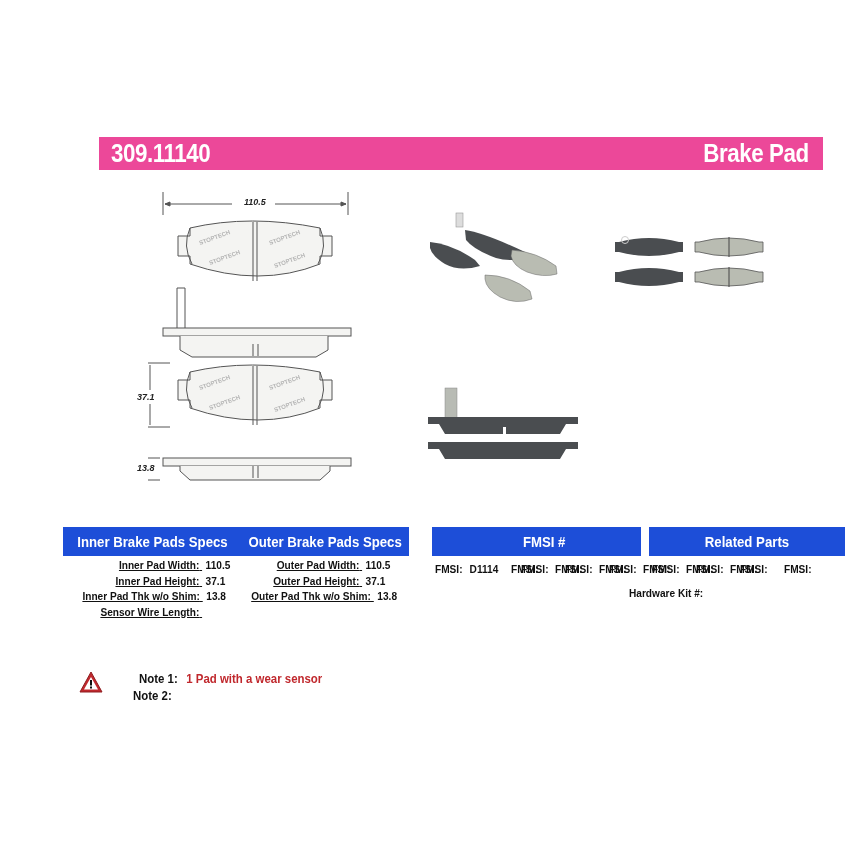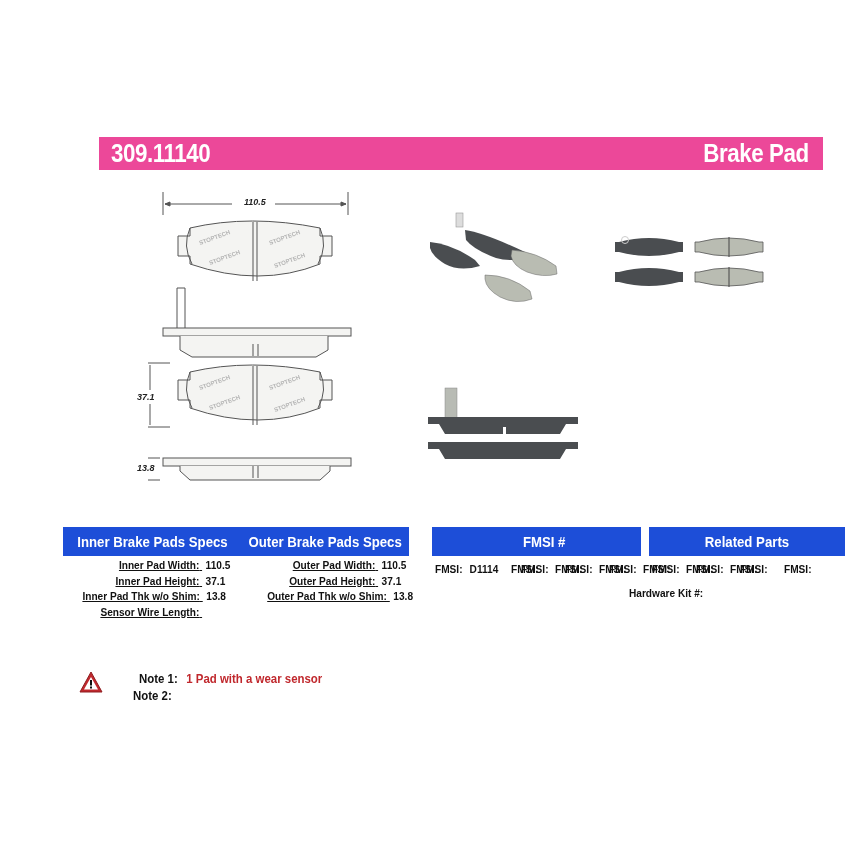--- a/index.html
+++ b/index.html
@@ -153,21 +153,21 @@
     </span>
   </div>
   <div class="spec-row">
     <span class="cond" style="transform-origin:right top;display:block;text-align:right">
       <span>Sensor Wire Length:</span>
       <span class="val" style="display:inline-block;width:30px;text-align:left"></span>
     </span>
   </div>
 </div>
 
-<div class="abs" style="left:248px;top:559px;width:160px">
+<div class="abs" style="left:232px;top:559px;width:160px">
   <div class="spec-row">
     <span class="cond" style="transform-origin:right top;display:block;text-align:right">
       <span>Outer Pad Width:</span>
       <span class="val" style="display:inline-block;width:30px;text-align:left">110.5</span>
     </span>
   </div>
   <div class="spec-row">
     <span class="cond" style="transform-origin:right top;display:block;text-align:right">
       <span>Outer Pad Height:</span>
       <span class="val" style="display:inline-block;width:30px;text-align:left">37.1</span>

